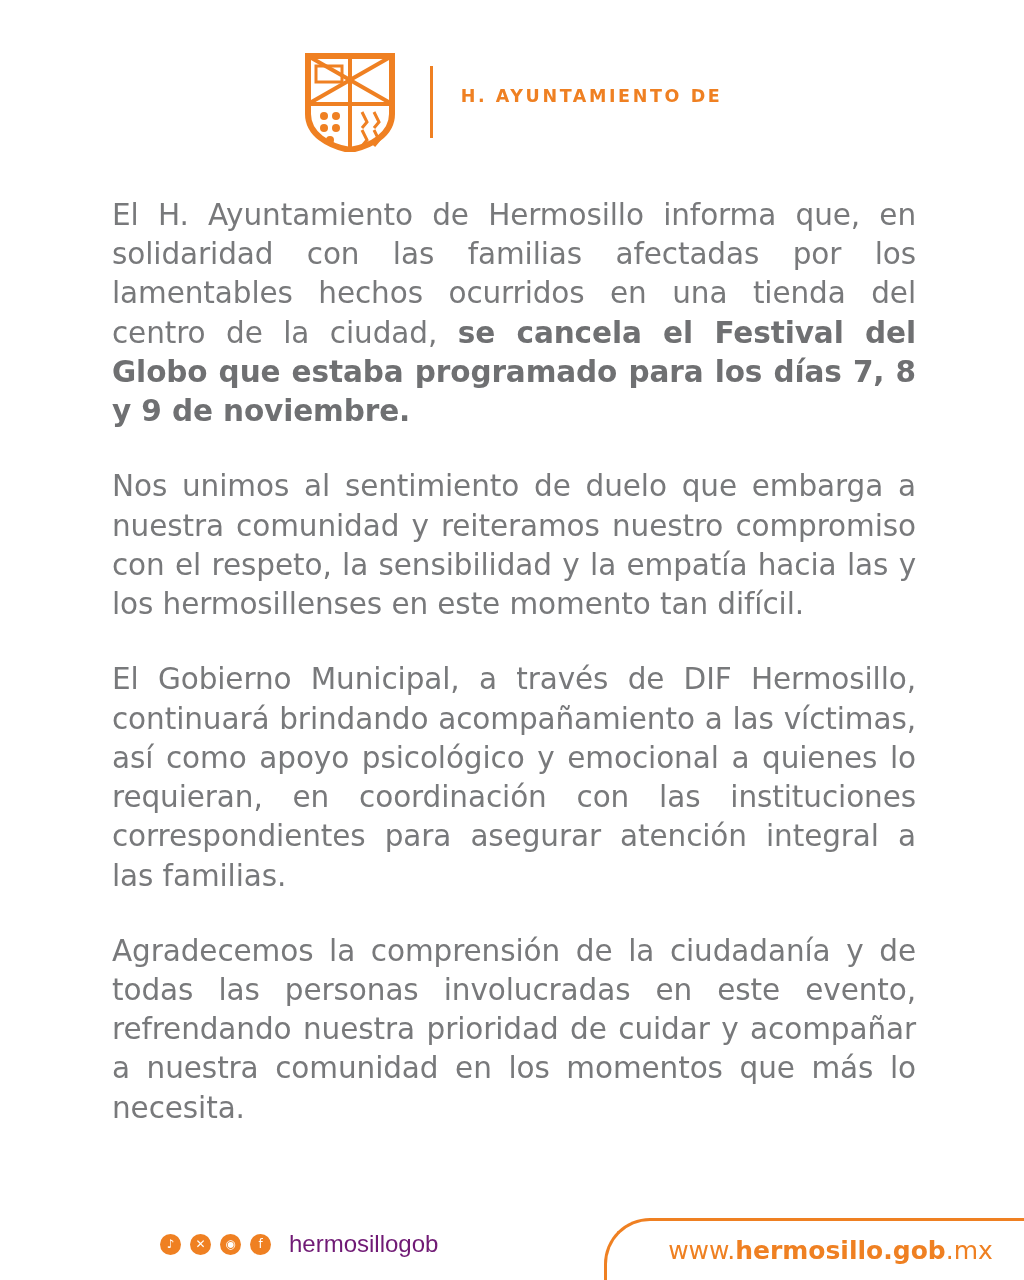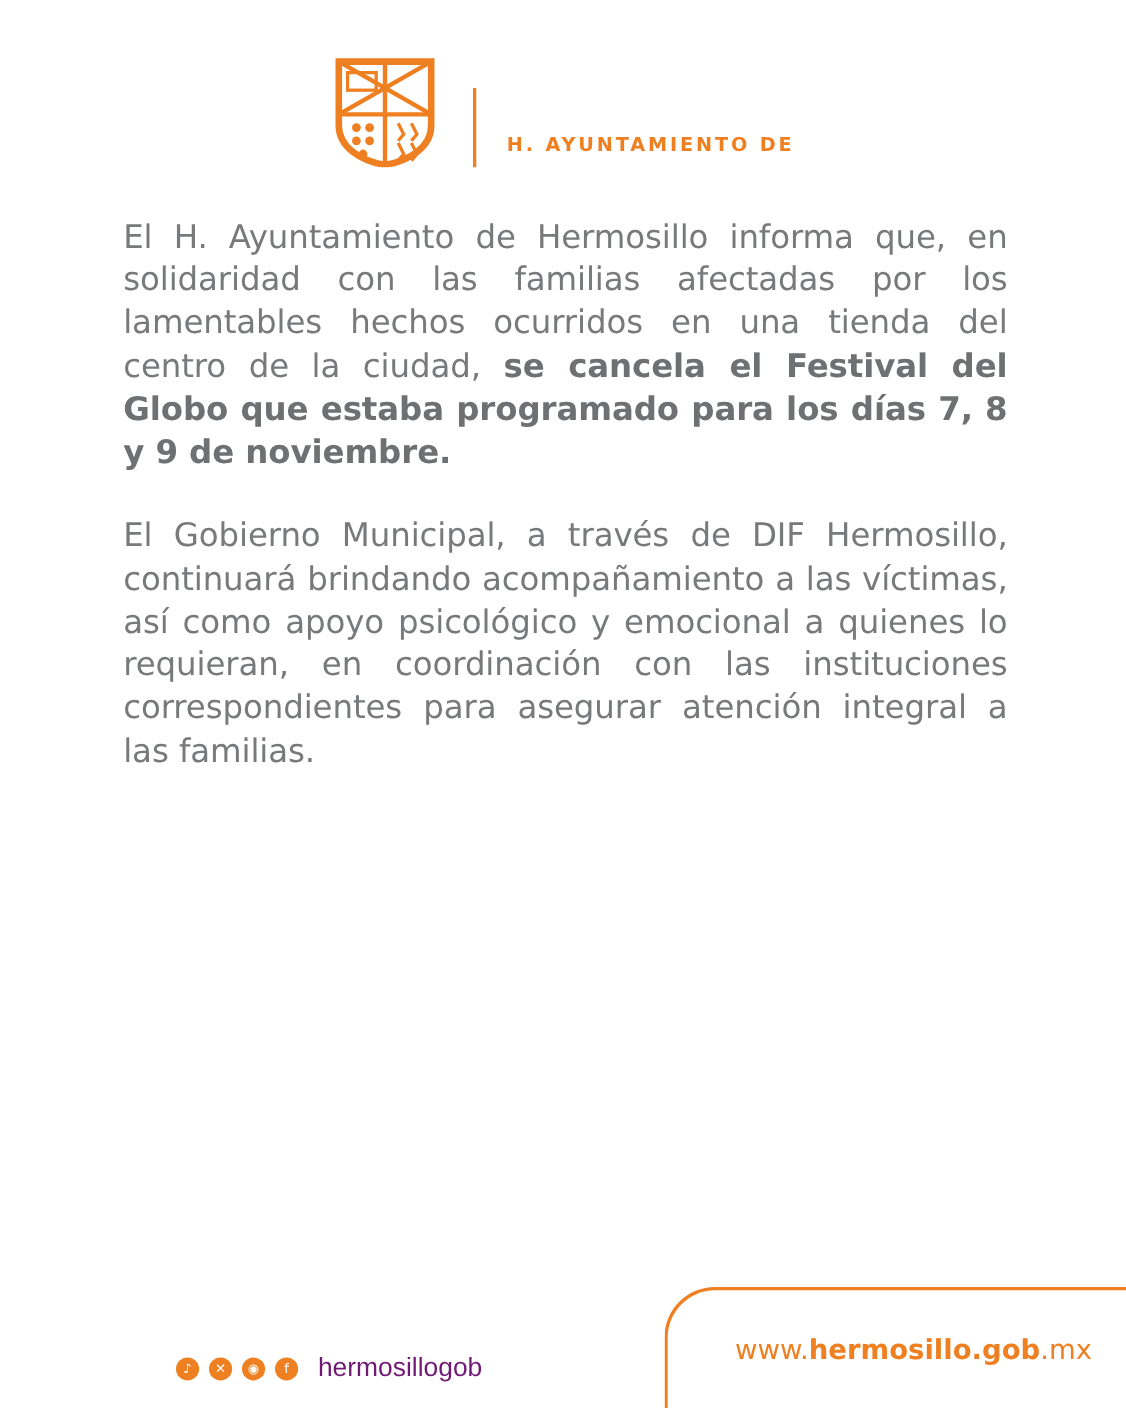--- a/index.html
+++ b/index.html
@@ -15,21 +15,21 @@
     position: relative;
     width: 1024px;
     height: 1280px;
     background: #ffffff;
     overflow: hidden;
   }
 
   
   .header {
     display: flex;
-    align-items: flex-end;
+    align-items: center;
     justify-content: center;
     padding-top: 52px;
     gap: 0;
   }
   .crest {
     width: 96px;
     height: 100px;
     position: relative;
     flex: 0 0 auto;
   }
@@ -115,21 +115,21 @@
     margin-left: 9px;
     color: #701a75;
     font-size: 24px;
     font-family: Liberation Sans, sans-serif;
   }
   .url-wrap {
     position: absolute;
     right: 0;
     bottom: 0;
     width: 420px;
-    height: 110px;
+    height: 62px;
     border-top: 3px solid #ef8022;
     border-left: 3px solid #ef8022;
     border-top-left-radius: 46px;
     display: flex;
     align-items: center;
     justify-content: center;
     padding-left: 30px;
   }
   .url-text {
     color: #ef8022;
@@ -163,21 +163,23 @@
       </svg>
     </div>
     <div class="header-divider"></div>
     <div class="header-text">
       <div class="header-small">H. AYUNTAMIENTO DE</div>
     </div>
   </div>
 
   <div class="content">
     <p class="para"><span>El H. Ayuntamiento de Hermosillo informa que, en solidaridad con las familias afectadas por los lamentables hechos ocurridos en una tienda del centro de la ciudad, </span><b>se cancela el Festival del Globo que estaba programado para los días 7, 8 y 9 de noviembre.</b></p>
+    <p class="para"><span>Nos unimos al sentimiento de duelo que embarga a nuestra comunidad y reiteramos nuestro compromiso con el respeto, la sensibilidad y la empatía hacia las y los hermosillenses en este momento tan difícil.</span></p>
     <p class="para"><span>El Gobierno Municipal, a través de DIF Hermosillo, continuará brindando acompañamiento a las víctimas, así como apoyo psicológico y emocional a quienes lo requieran, en coordinación con las instituciones correspondientes para asegurar atención integral a las familias.</span></p>
+    <p class="para"><span>Agradecemos la comprensión de la ciudadanía y de todas las personas involucradas en este evento, refrendando nuestra prioridad de cuidar y acompañar a nuestra comunidad en los momentos que más lo necesita.</span></p>
   </div>
 
   <div class="footer">
     <div class="social">
       <span class="sicon">♪</span>
       <span class="sicon">✕</span>
       <span class="sicon">◉</span>
       <span class="sicon">f</span>
       <span class="social-handle">hermosillogob</span>
     </div>

